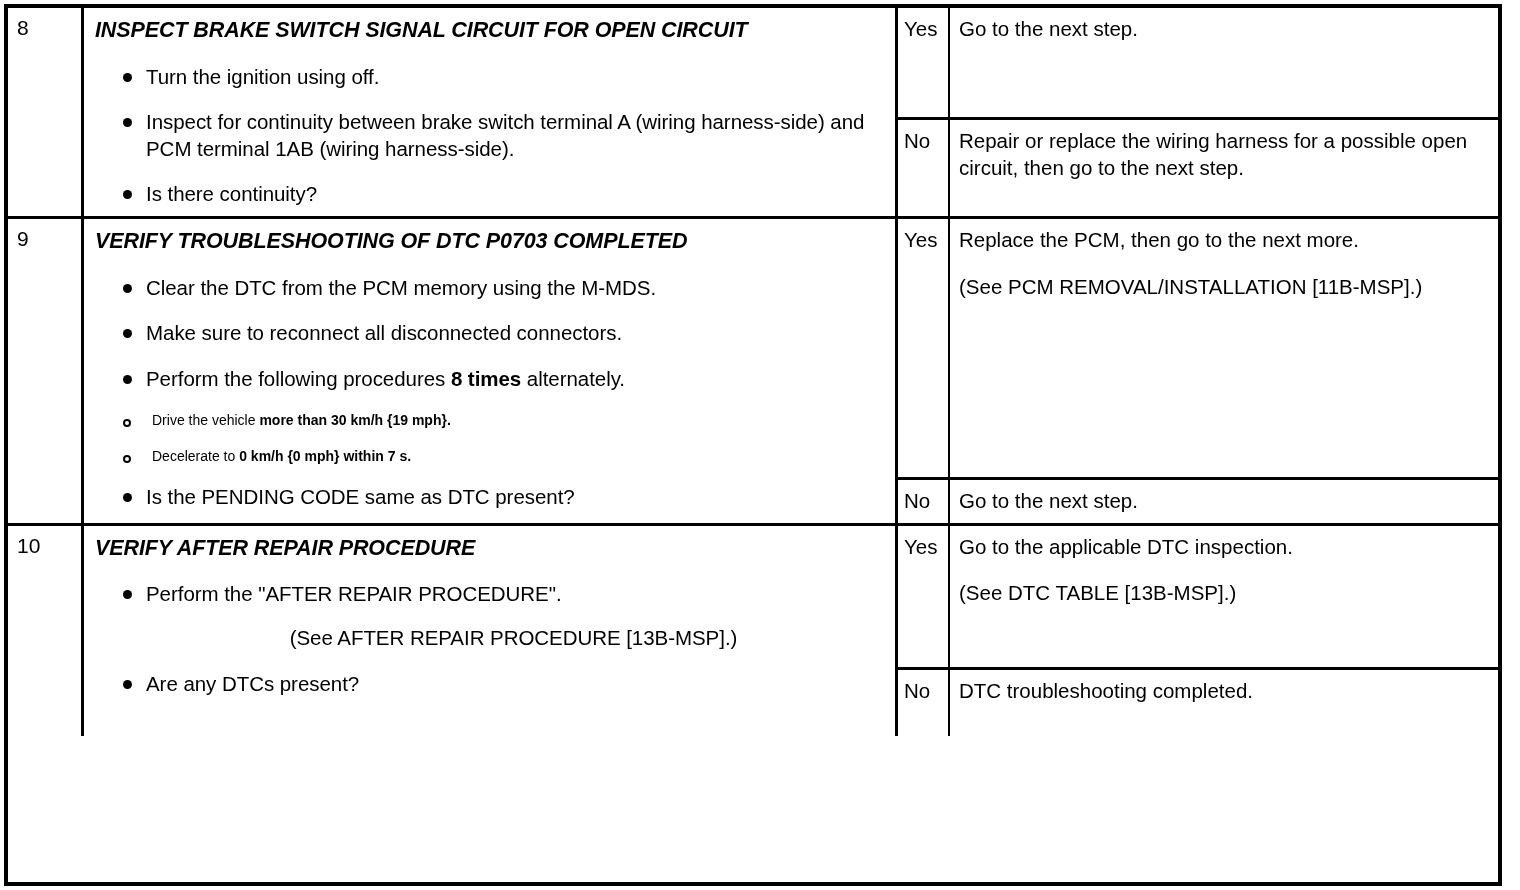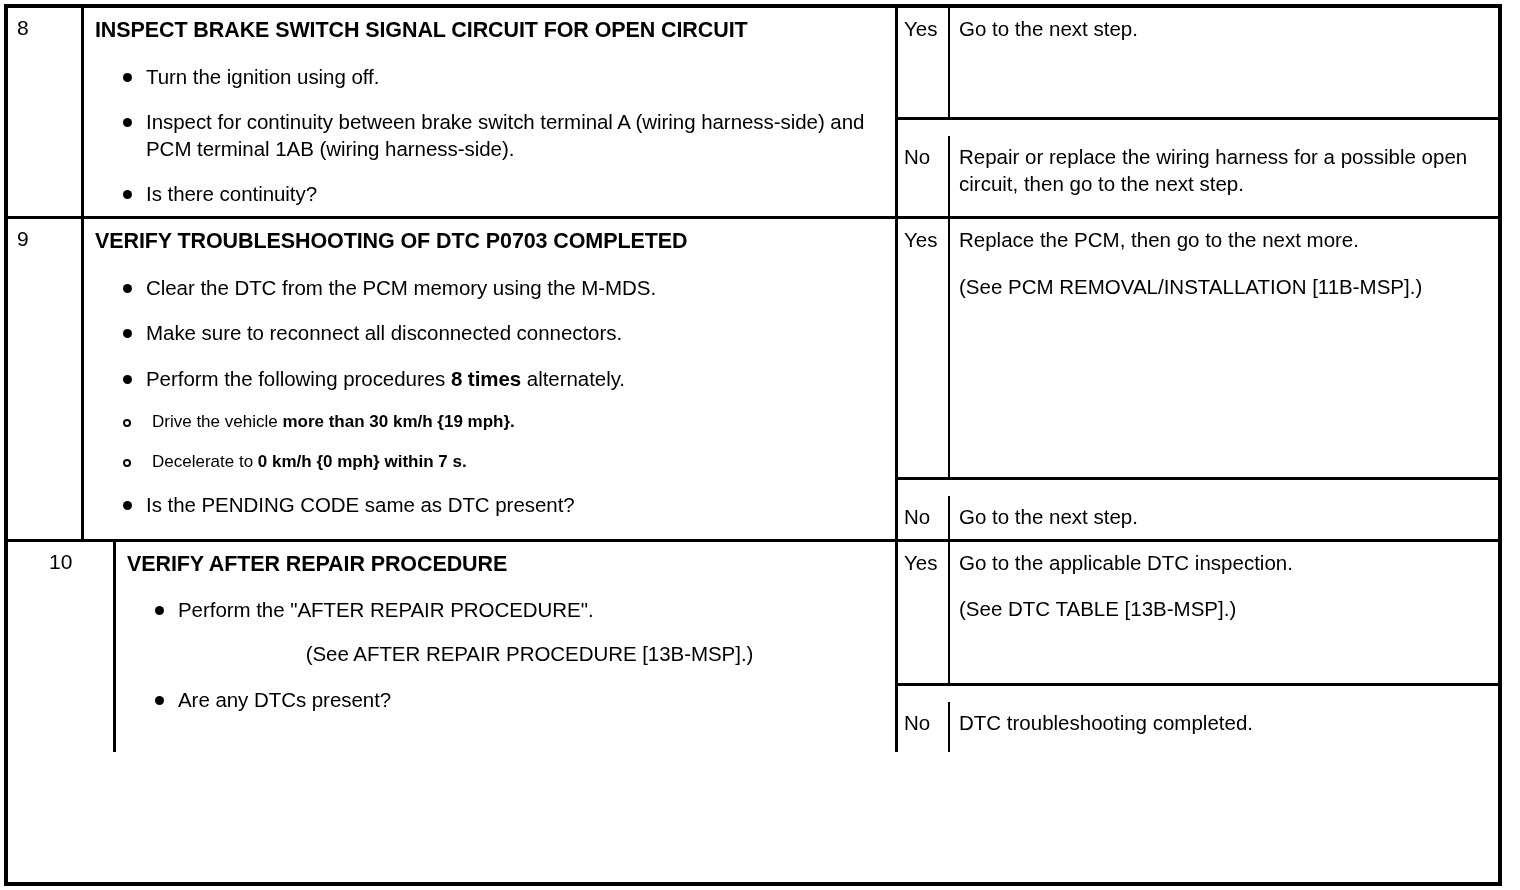--- a/index.html
+++ b/index.html
@@ -53,20 +53,21 @@
     padding: 9px 14px 8px 11px;
     min-width: 0;
   }
 
   .action-title {
     font-size: 21.5px;
     font-weight: bold;
     line-height: 1.28;
     letter-spacing: -0.1px;
     margin: 0 0 6px 0;
+    font-style: italic;
   }
 
   ul.bullets {
     list-style: none;
     margin: 0;
     padding: 0;
   }
   ul.bullets > li {
     position: relative;
     padding-left: 51px;
@@ -95,21 +96,21 @@
   }
 
   ul.subbullets {
     list-style: none;
     margin: 16px 0 0 0;
     padding: 0;
   }
   ul.subbullets > li {
     position: relative;
     padding-left: 57px;
-    font-size: 17px;
+    font-size: 14px;
     line-height: 1.3;
     margin: 18px 0 0 0;
   }
   ul.subbullets > li::before {
     content: "";
     position: absolute;
     left: 28px;
     top: 8px;
     width: 8px;
     height: 8px;
@@ -118,21 +119,20 @@
     background: transparent;
     box-sizing: border-box;
   }
 
   
   .col-results {
     flex: 0 0 600px;
     box-sizing: border-box;
     display: flex;
     flex-direction: column;
-    gap: 16px;
   }
   .result-block {
     display: flex;
     box-sizing: border-box;
     min-width: 0;
   }
   .result-block.divided {
     border-bottom: 3px solid #000000;
   }
   .result-answer {
@@ -223,21 +223,21 @@
       </div>
       <div class="result-block" style="flex:1 1 auto;">
         <div class="result-answer">No</div>
         <div class="result-text">
           <p>Go to the next step.</p>
         </div>
       </div>
     </div>
   </div>
 
-  <div class="step-row last" style="height:210px;padding-left:32px;">
+  <div class="step-row last" style="height:210px;">
     <div class="col-step-no">
       <span>10</span>
     </div>
     <div class="col-action">
       <div class="action-title">VERIFY AFTER REPAIR PROCEDURE</div>
       <ul class="bullets">
         <li>Perform the "AFTER REPAIR PROCEDURE".</li>
         <li class="noteline">(See AFTER REPAIR PROCEDURE [13B-MSP].)</li>
         <li>Are any DTCs present?</li>
       </ul>

